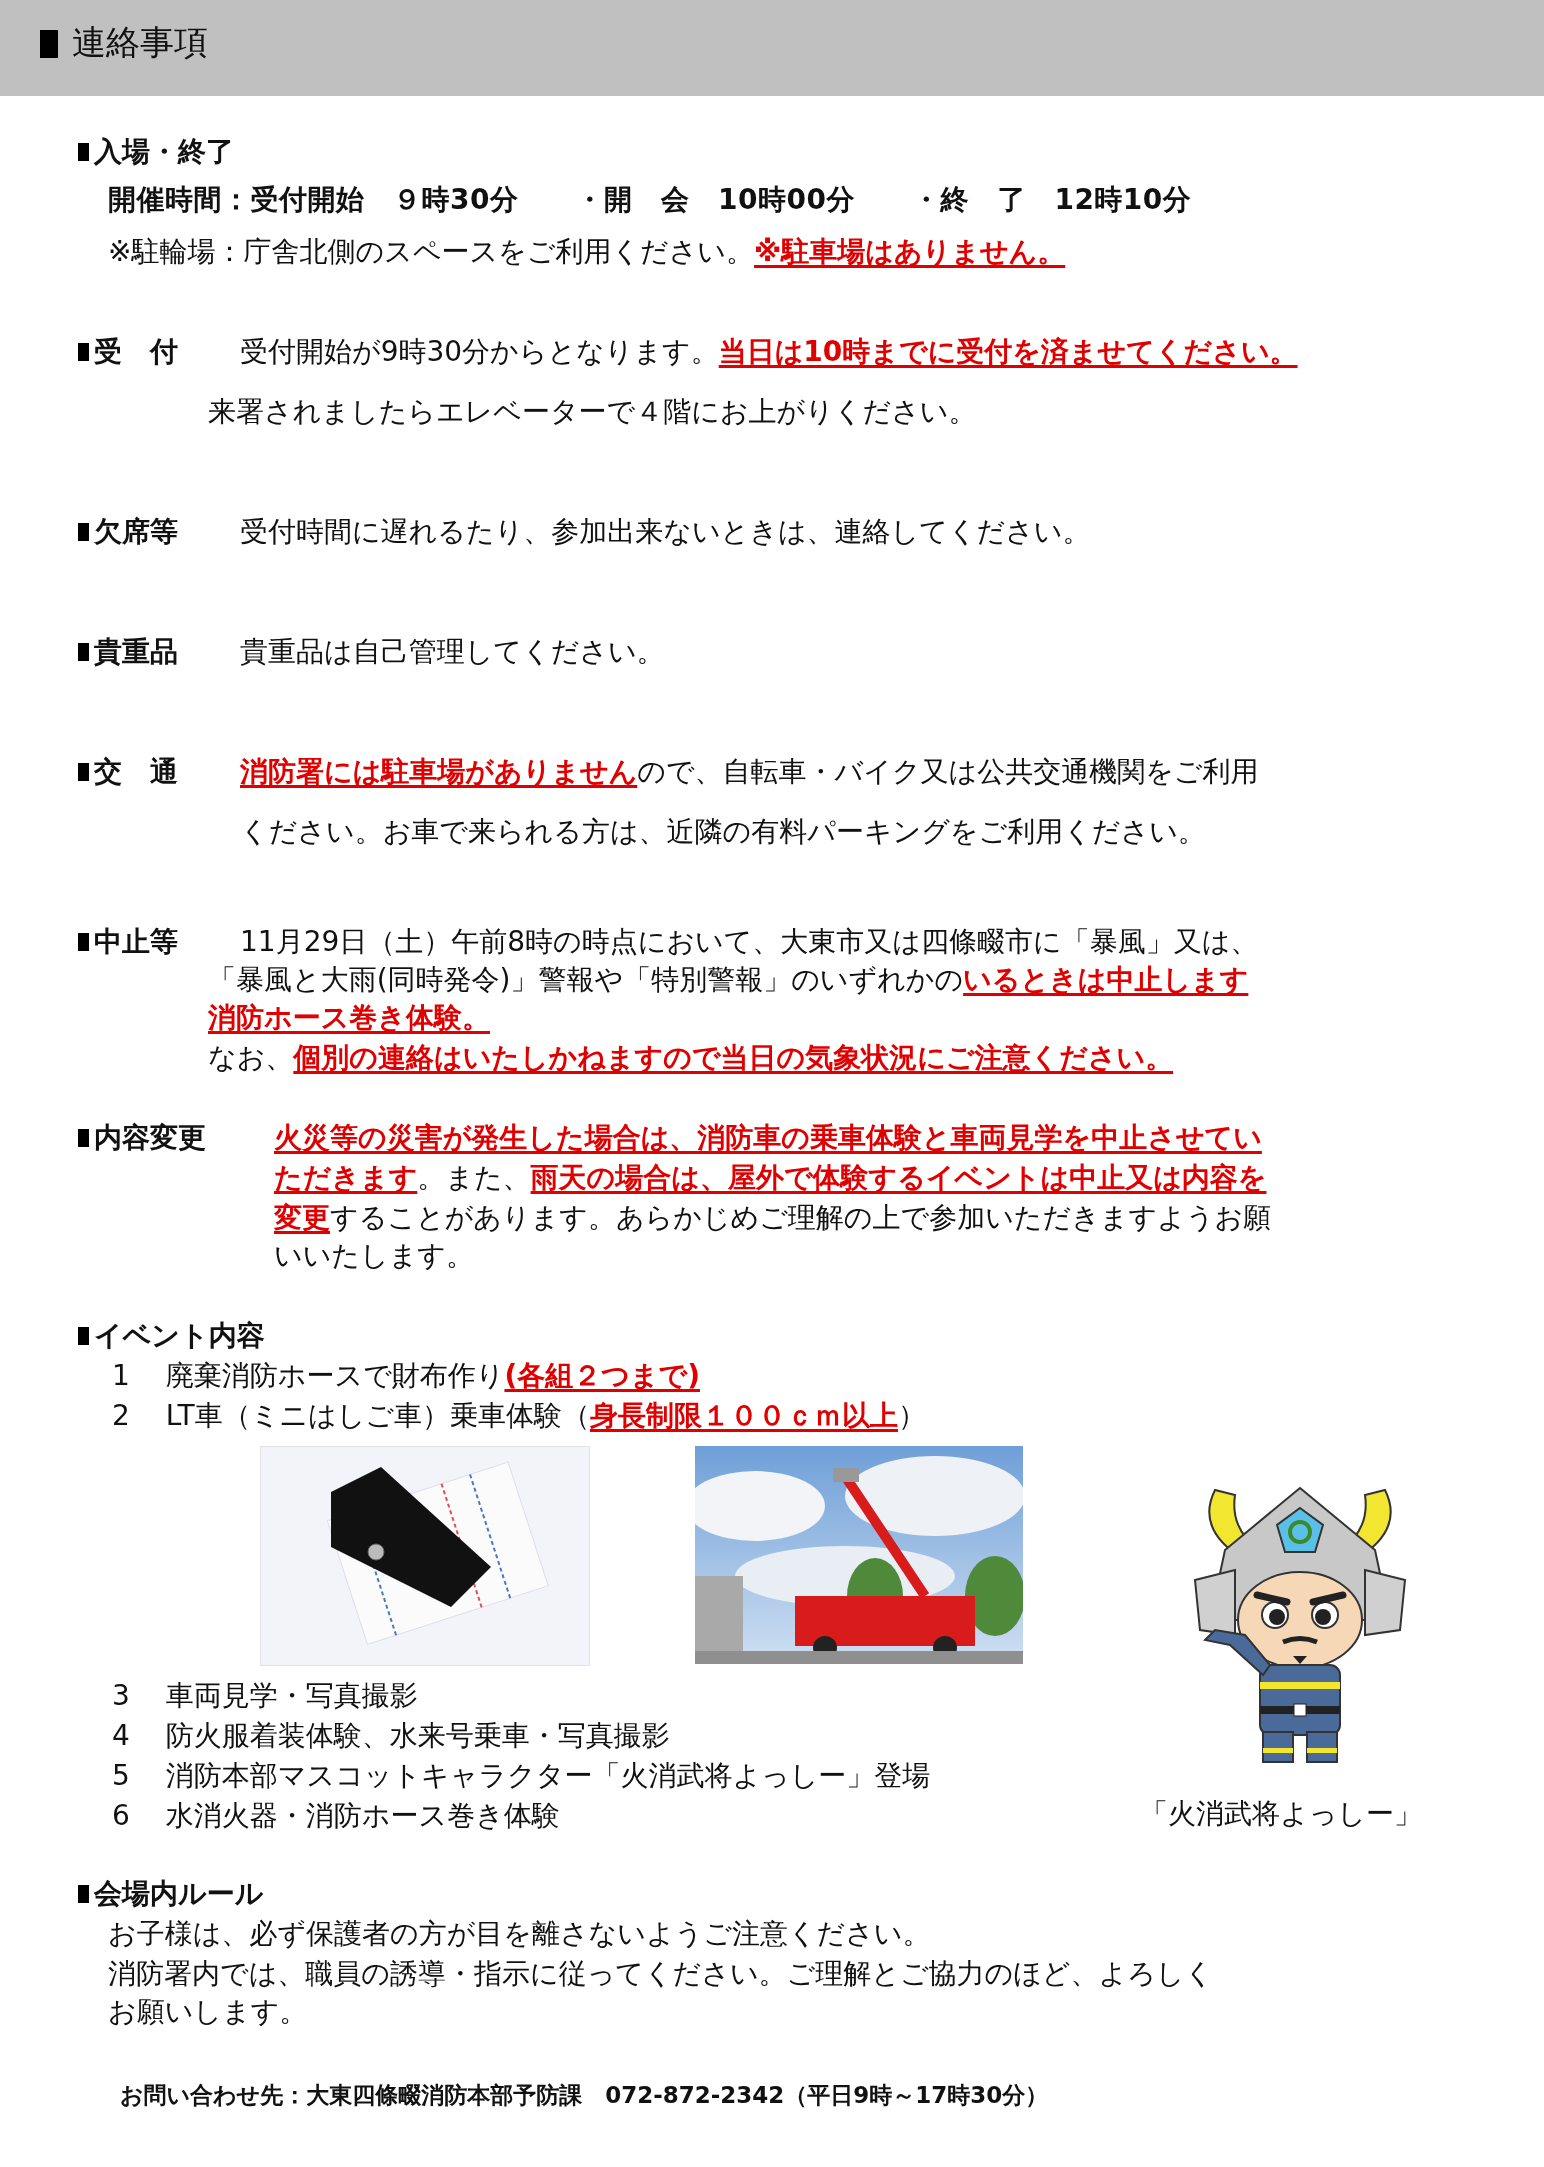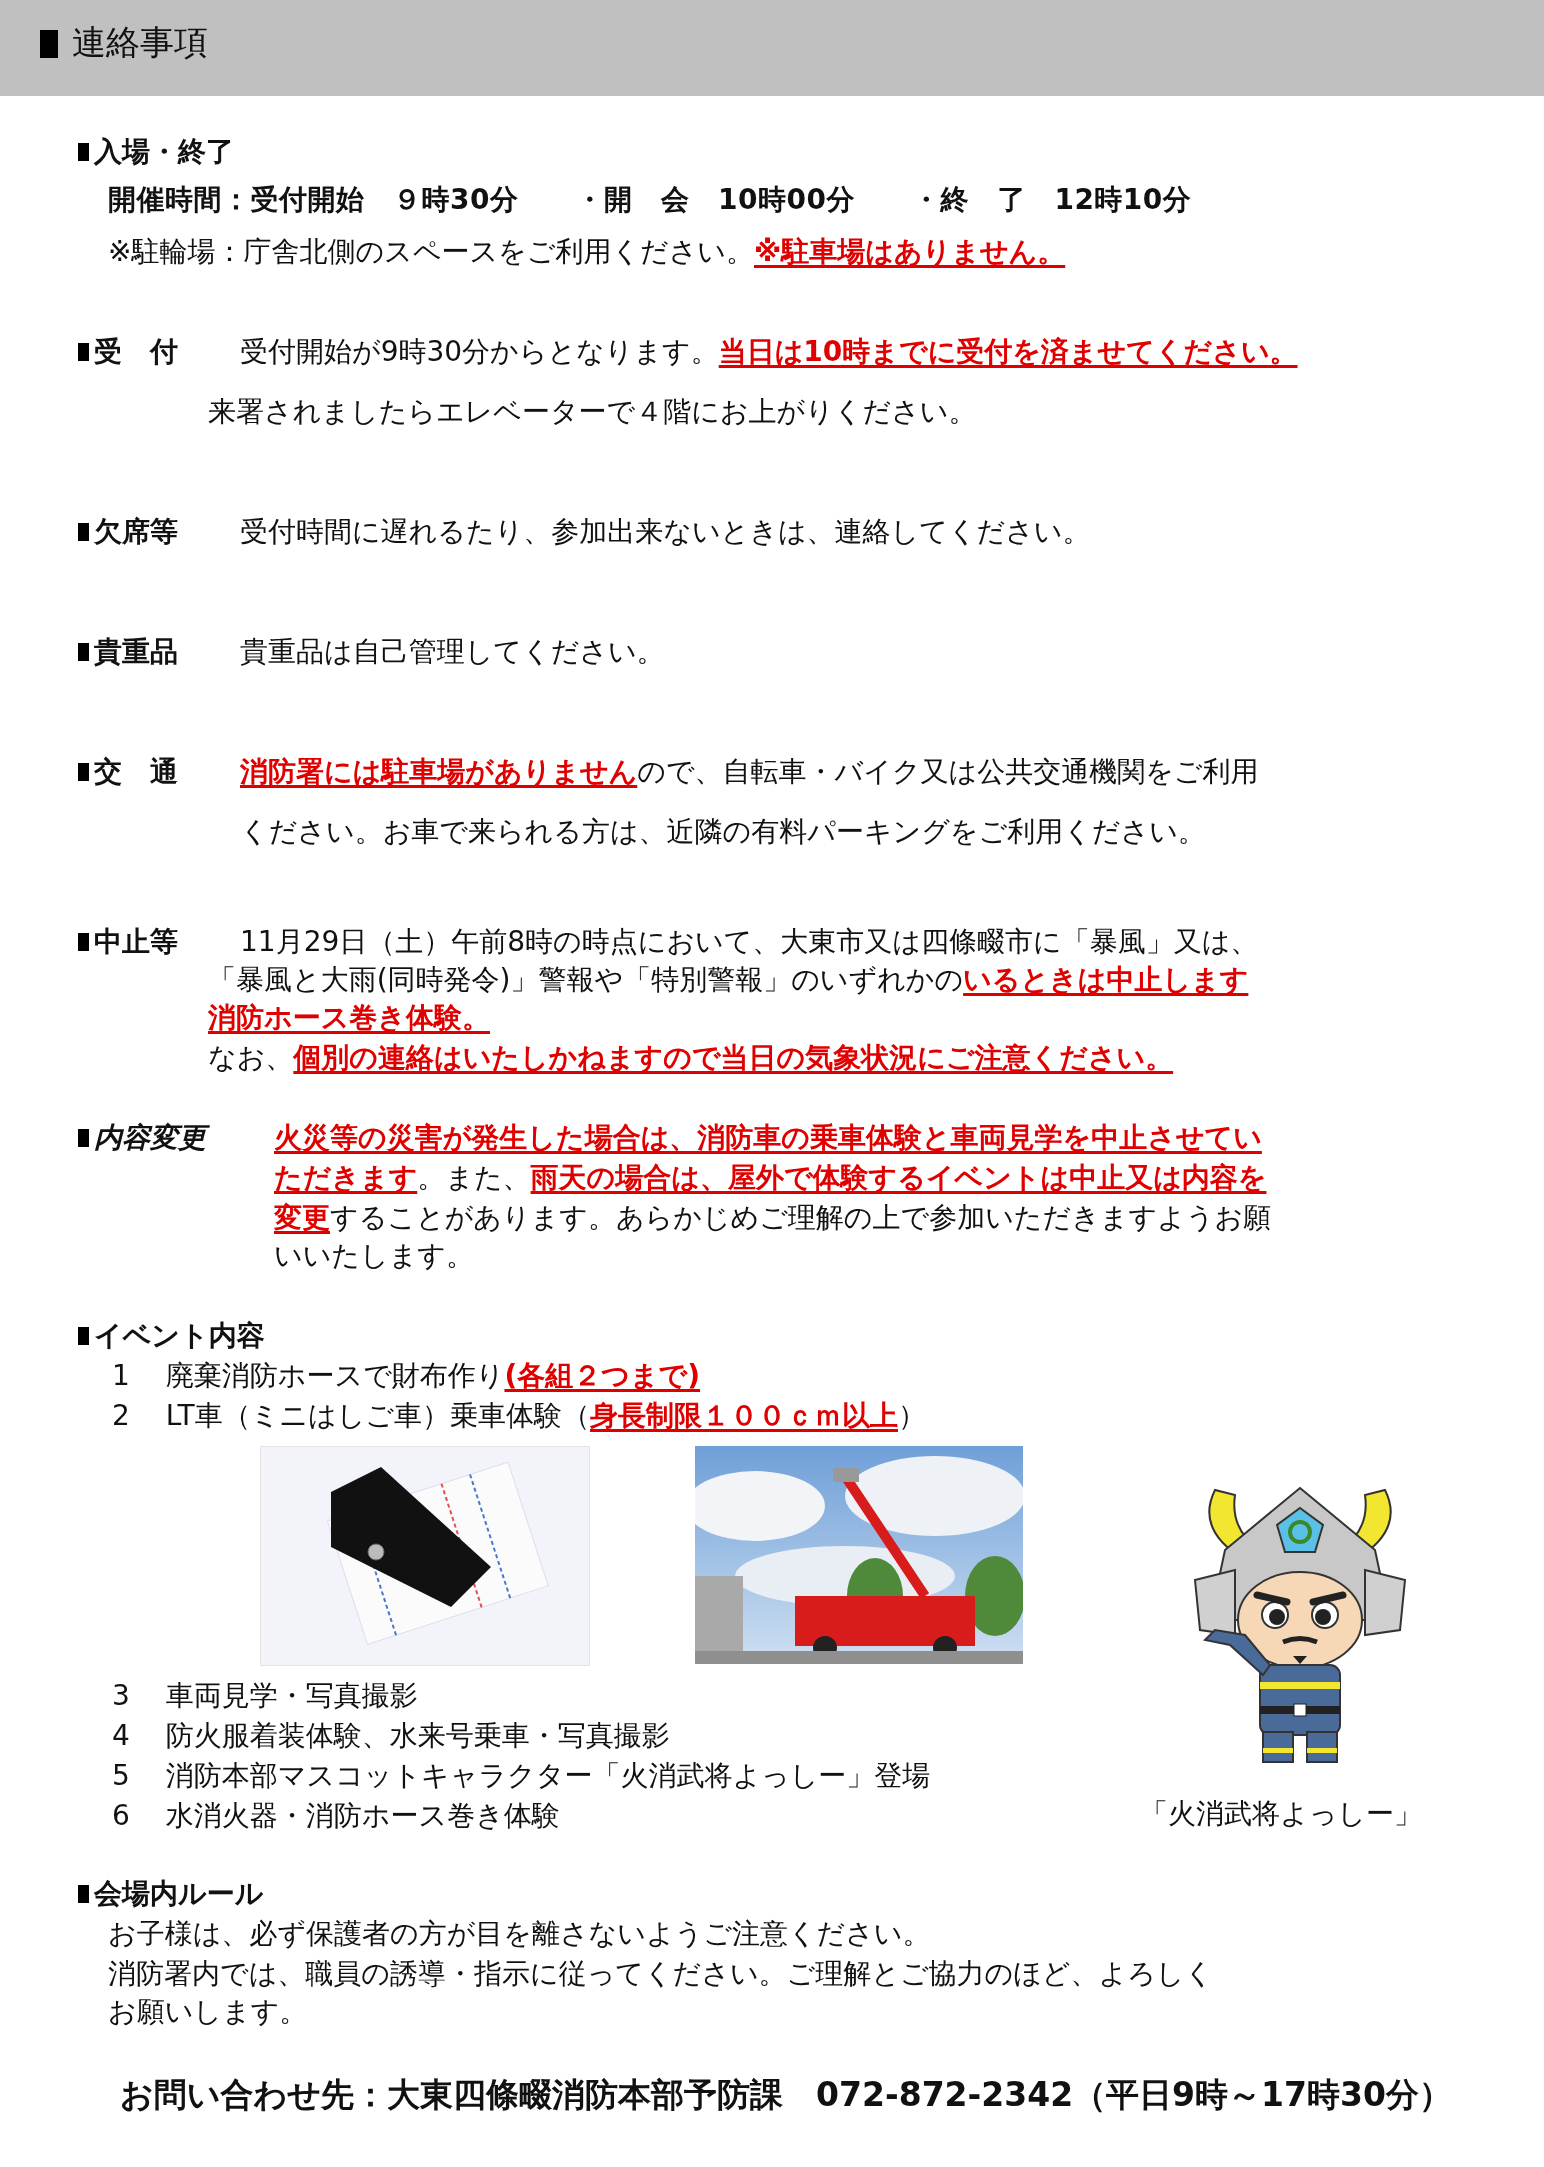--- a/index.html
+++ b/index.html
@@ -8,21 +8,21 @@
   .header { position: absolute; left: 0; top: 0; width: 1544px; height: 96px; background: #c0c0c0; }
   .header .sq { position: absolute; left: 40px; top: 30px; width: 18px; height: 28px; background: #000; }
   .header .title { position: absolute; left: 72px; top: 22px; font-size: 34px; line-height: 40px; font-weight: normal; color: #111; }
   .line { position: absolute; white-space: nowrap; font-size: 28px; line-height: 36px; }
   .bold { font-weight: bold; }
   .head { position: absolute; white-space: nowrap; font-size: 28px; line-height: 36px; font-weight: bold; }
   .head .bsq { display: inline-block; width: 11px; height: 18px; background: #000; margin-right: 5px; vertical-align: 0px; }
   .red { color: #e00000; font-weight: bold; text-decoration: underline; text-decoration-thickness: 3px; text-underline-offset: 4px; }
   .pic { position: absolute; overflow: hidden; }
   .caption { position: absolute; white-space: nowrap; font-size: 28px; line-height: 36px; }
-  .footer { position: absolute; left: 120px; top: 2077px; white-space: nowrap; font-size: 33px; line-height: 36px; font-weight: bold; }
+  .footer { position: absolute; left: 120px; top: 2077px; white-space: nowrap; font-size: 23px; line-height: 36px; font-weight: bold; }
 </style>
 </head>
 <body>
 
 <div class="header">
   <div class="sq"></div>
   <div class="title">連絡事項</div>
 </div>
 
 <div class="head" style="left:78px; top:134px;"><span class="bsq"></span><span>入場・終了</span></div>
@@ -42,21 +42,21 @@
 <div class="head" style="left:78px; top:754px;"><span class="bsq"></span><span>交　通</span></div>
 <div class="line" style="left:240px; top:754px;"><span class="red">消防署には駐車場がありません</span><span>ので、自転車・バイク又は公共交通機関をご利用</span></div>
 <div class="line" style="left:240px; top:814px;">ください。お車で来られる方は、近隣の有料パーキングをご利用ください。</div>
 
 <div class="head" style="left:78px; top:924px;"><span class="bsq"></span><span>中止等</span></div>
 <div class="line" style="left:240px; top:924px;">11月29日（土）午前8時の時点において、大東市又は四條畷市に「暴風」又は、</div>
 <div class="line" style="left:208px; top:962px;"><span>「暴風と大雨(同時発令)」警報や「特別警報」のいずれかの</span><span class="red">いるときは中止します</span></div>
 <div class="line" style="left:208px; top:1000px;"><span class="red">消防ホース巻き体験。</span></div>
 <div class="line" style="left:208px; top:1040px;"><span>なお、</span><span class="red">個別の連絡はいたしかねますので当日の気象状況にご注意ください。</span></div>
 
-<div class="head" style="left:78px; top:1120px;font-style:italic;"><span class="bsq"></span><span>内容変更</span></div>
+<div class="head" style="left:78px; top:1120px;"><span class="bsq"></span><span>内容変更</span></div>
 <div class="line" style="left:274px; top:1120px;"><span class="red">火災等の災害が発生した場合は、消防車の乗車体験と車両見学を中止させてい</span></div>
 <div class="line" style="left:274px; top:1160px;"><span class="red">ただきます</span><span>。また、</span><span class="red">雨天の場合は、屋外で体験するイベントは中止又は内容を</span></div>
 <div class="line" style="left:274px; top:1200px;"><span class="red">変更</span><span>することがあります。あらかじめご理解の上で参加いただきますようお願</span></div>
 <div class="line" style="left:274px; top:1238px;text-align:right;">いいたします。</div>
 
 <div class="head" style="left:78px; top:1318px;"><span class="bsq"></span><span>イベント内容</span></div>
 <div class="line" style="left:112px; top:1358px;"><span>1</span><span style="display:inline-block;width:36px;"></span><span>廃棄消防ホースで財布作り</span><span class="red">(各組２つまで)</span></div>
 <div class="line" style="left:112px; top:1398px;"><span>2</span><span style="display:inline-block;width:36px;"></span><span>LT車（ミニはしご車）乗車体験（</span><span class="red">身長制限１００ｃｍ以上</span><span>）</span></div>
 
 <div class="pic" style="left:260px; top:1446px; width:328px; height:218px; background:#f4f5fa; border:1px solid #e3e3e3;">

